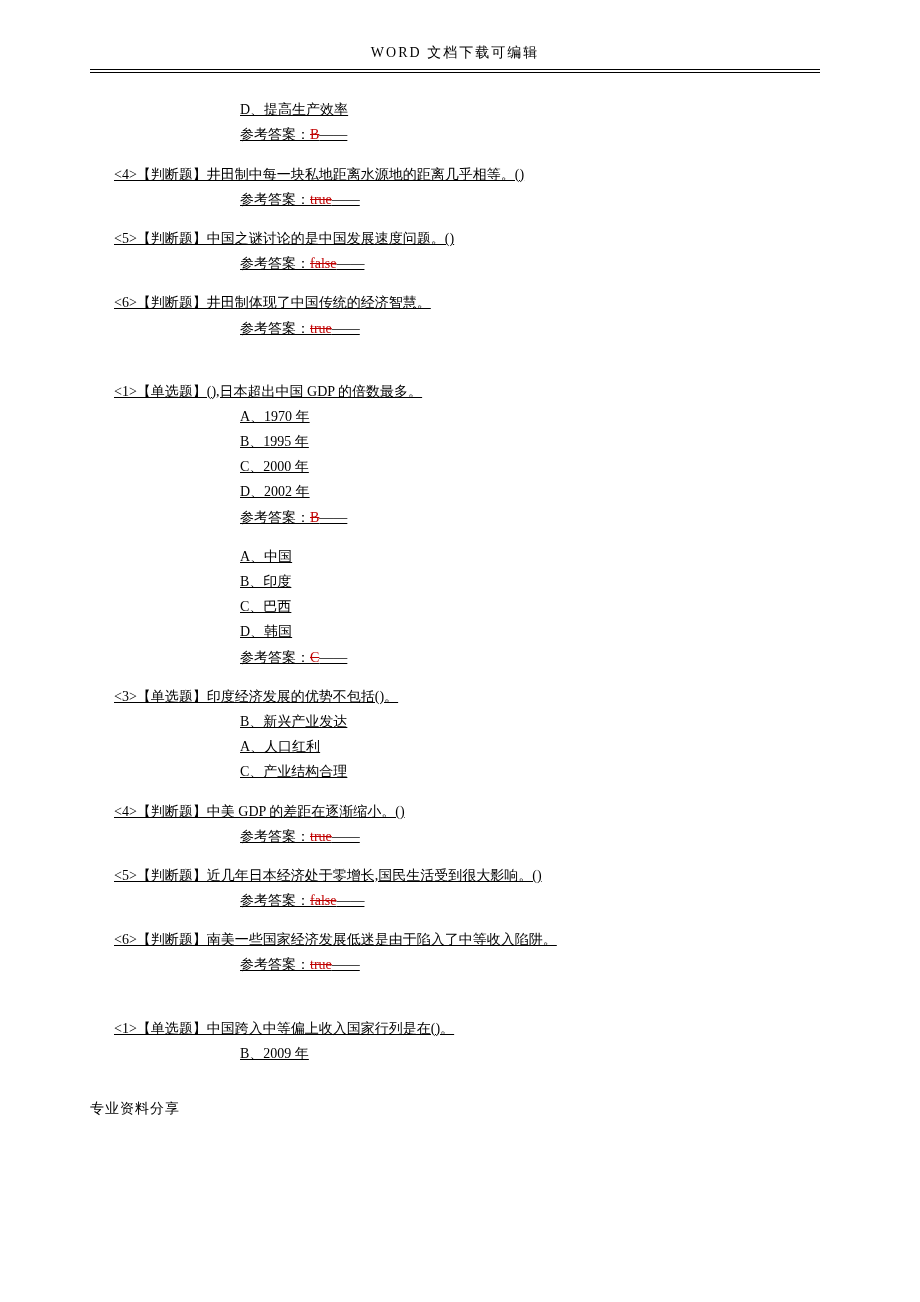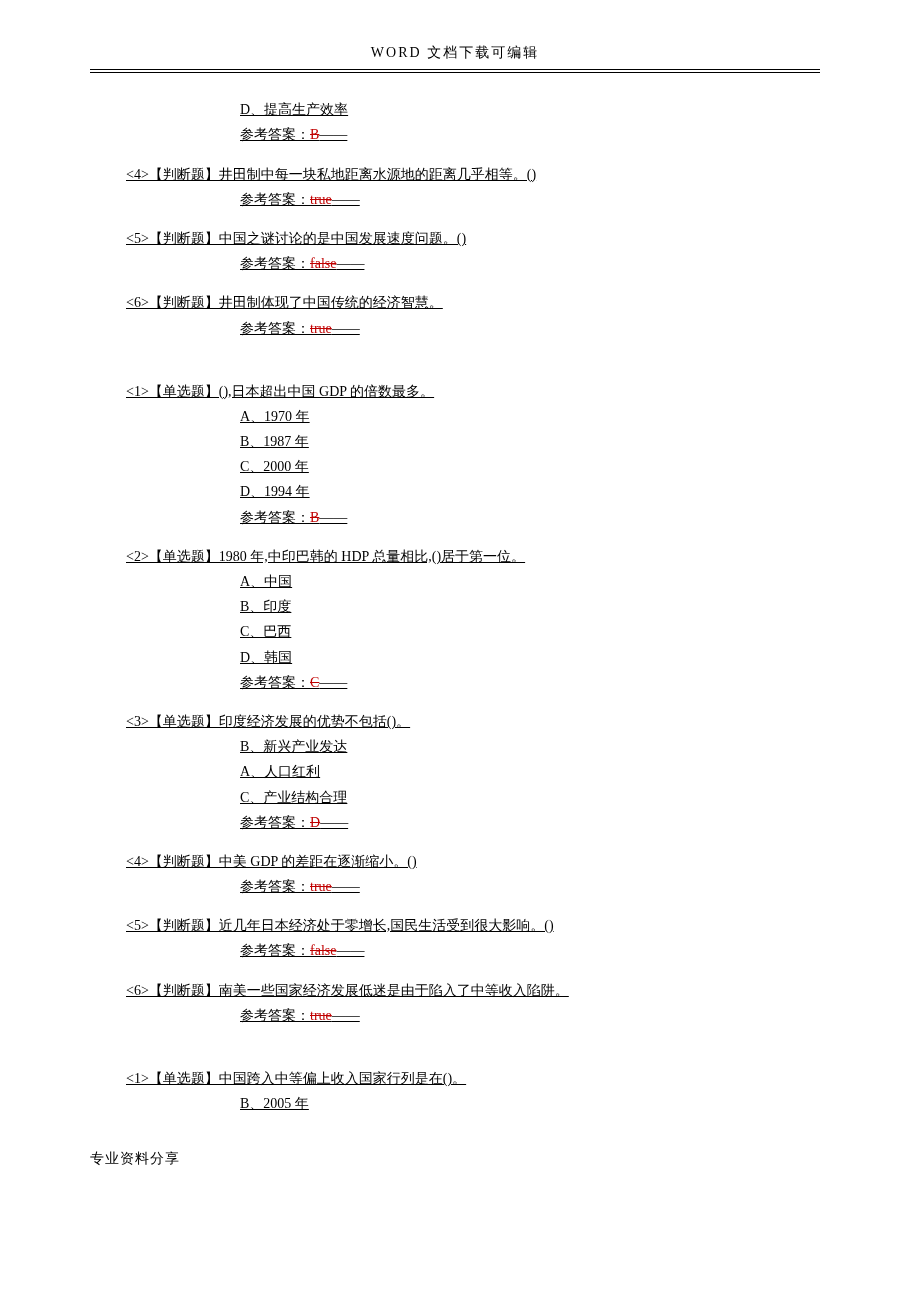--- a/index.html
+++ b/index.html
@@ -33,21 +33,21 @@
   }
   .content {
     padding-left: 20px;
     padding-right: 20px;
   }
   .q-block {
     margin-bottom: 14px;
     text-decoration: underline;
   }
   .q-text {
-    margin-left: 16px;
+    margin-left: 4px;
   }
   .indent {
     margin-left: 130px;
   }
   .answer-val {
     color: #c00000;
     font-weight: normal;
   }
   .strike {
     text-decoration: line-through;
@@ -101,47 +101,43 @@
       <div class="indent">
         <span>参考答案：</span><span class="answer-val strike">true</span><span class="dash">——</span>
       </div>
     </div>
 
     <div class="section-gap"></div>
 
     <div class="q-block">
       <div class="q-text">&lt;1&gt;【单选题】(),日本超出中国 GDP 的倍数最多。</div>
       <div class="indent">A、1970 年</div>
-      <div class="indent">B、1987 年</div>
+      <div class="indent">B、1995 年</div>
       <div class="indent">C、2000 年</div>
-      <div class="indent">D、1994 年</div>
+      <div class="indent">D、2002 年</div>
       <div class="indent">
         <span>参考答案：</span><span class="answer-val strike">B</span><span class="dash">——</span>
       </div>
     </div>
 
     <div class="q-block">
-      <div class="q-text">&lt;2&gt;【单选题】1980 年,中印巴韩的 HDP 总量相比,()居于第一位。</div>
       <div class="indent">A、中国</div>
       <div class="indent">B、印度</div>
       <div class="indent">C、巴西</div>
       <div class="indent">D、韩国</div>
       <div class="indent">
         <span>参考答案：</span><span class="answer-val strike">C</span><span class="dash">——</span>
       </div>
     </div>
 
     <div class="q-block">
       <div class="q-text">&lt;3&gt;【单选题】印度经济发展的优势不包括()。</div>
       <div class="indent">B、新兴产业发达</div>
       <div class="indent">A、人口红利</div>
       <div class="indent">C、产业结构合理</div>
-      <div class="indent">
-        <span>参考答案：</span><span class="answer-val strike">D</span><span class="dash">——</span>
-      </div>
     </div>
 
     <div class="q-block">
       <div class="q-text">&lt;4&gt;【判断题】中美 GDP 的差距在逐渐缩小。()</div>
       <div class="indent">
         <span>参考答案：</span><span class="answer-val strike">true</span><span class="dash">——</span>
       </div>
     </div>
 
     <div class="q-block">
@@ -155,19 +151,19 @@
       <div class="q-text">&lt;6&gt;【判断题】南美一些国家经济发展低迷是由于陷入了中等收入陷阱。</div>
       <div class="indent">
         <span>参考答案：</span><span class="answer-val strike">true</span><span class="dash">——</span>
       </div>
     </div>
 
     <div class="section-gap"></div>
 
     <div class="q-block">
       <div class="q-text">&lt;1&gt;【单选题】中国跨入中等偏上收入国家行列是在()。</div>
-      <div class="indent">B、2005 年</div>
+      <div class="indent">B、2009 年</div>
     </div>
 
   </div>
 
   <div class="footer">专业资料分享</div>
 </div>
 
 </body></html>

